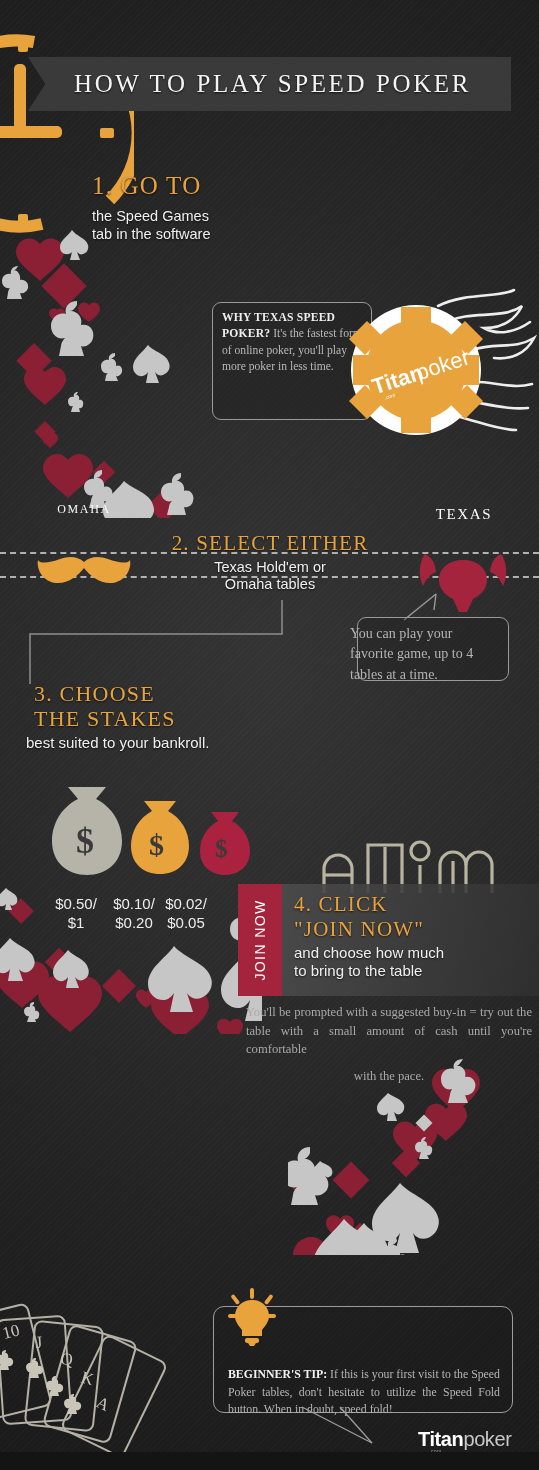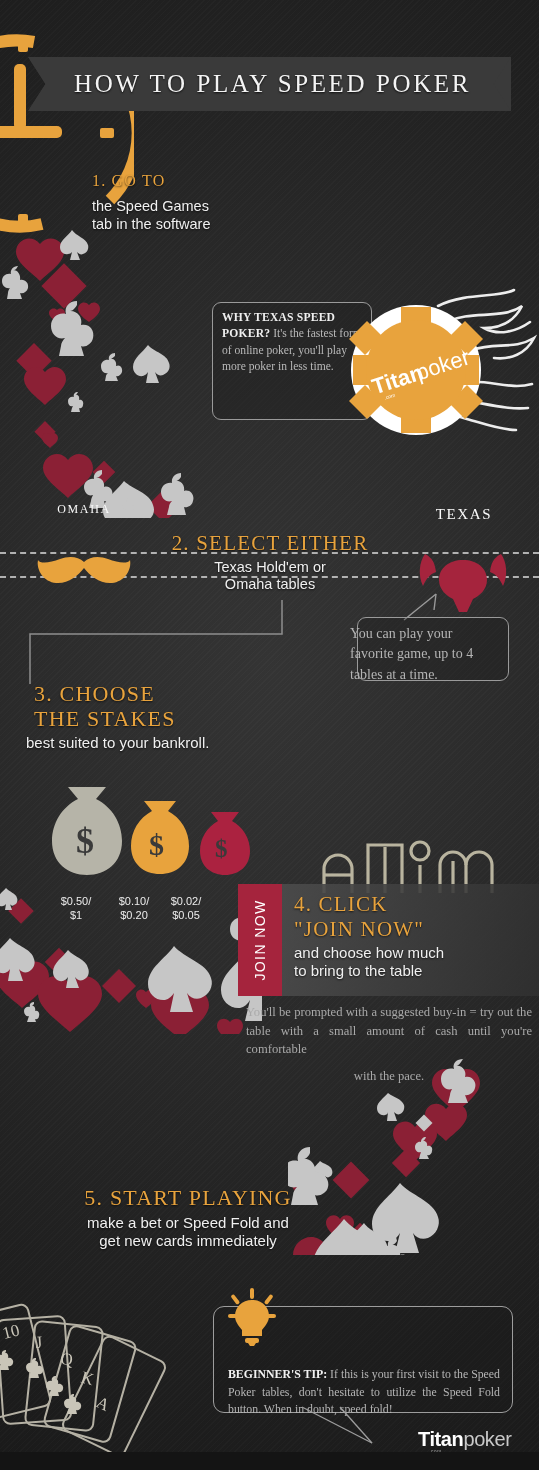--- a/index.html
+++ b/index.html
@@ -54,21 +54,21 @@
     text-shadow: 0 1px 2px rgba(0,0,0,.7);
   }
   .step-sub {
     font-family: "Liberation Sans", sans-serif;
     color: #f0f0f0;
     line-height: 1.22;
     text-shadow: 0 1px 2px rgba(0,0,0,.7);
   }
 
   #s1 { left: 92px; top: 172px; width: 260px; }
-  #s1 .step-num { font-size: 16px; }
+  #s1 .step-num { font-size: 25px; }
   #s1 .step-sub { font-size: 14.5px; margin-top: 8px; }
 
   
   #why-box {
     left: 212px; top: 302px; width: 160px; height: 118px;
     border: 1.4px solid #9a9a9a; border-radius: 9px;
     background: rgba(28,28,28,.35);
   }
   #why-text {
     left: 222px; top: 310px; width: 145px;
@@ -123,21 +123,21 @@
 
   
   #s3 { left: 26px; top: 682px; width: 300px; }
   #s3 .step-num { font-size: 22px; margin-left: 8px; }
   #s3 .step-sub { font-size: 15px; margin-top: 3px; }
 
   #bags { left: 44px; top: 779px; width: 220px; height: 112px; }
   .bag-caption {
     position: absolute;
     font-family: "Liberation Sans", sans-serif;
-    font-size: 11px; color: #ececec; text-align: center;
+    font-size: 15px; color: #ececec; text-align: center;
     line-height: 1.28; width: 56px;
   }
 
   
   #join-outline { left: 316px; top: 835px; width: 210px; height: 62px; }
 
   
   #s4-panel {
     left: 238px; top: 884px; width: 301px; height: 112px;
     background: linear-gradient(100deg, rgba(80,80,80,.92) 0%, rgba(62,62,62,.9) 55%, rgba(48,48,48,.86) 100%);
@@ -423,24 +423,20 @@
   <div id="s4" class="lyr">
     <div class="step-num">4. CLICK<br>"JOIN NOW"</div>
     <div class="step-sub">and choose how much<br>to bring to the table</div>
   </div>
 
   <div id="buyin-text" class="lyr">
     <span>You'll be prompted with a suggested buy-in = try out the table with a small amount of cash until you're comfortable</span>
     <span class="last">with the pace.</span>
   </div>
 
-  <div id="s5" class="lyr">
-    <div class="step-num">5. START PLAYING</div>
-    <div class="step-sub">make a bet or Speed Fold and<br>get new cards immediately</div>
-  </div>
 
   <svg id="hand" class="lyr" viewBox="0 0 210 188">
     <g fill="none" stroke="#b5b1a4" stroke-width="2" stroke-linejoin="round">
       <rect x="-22" y="28" width="68" height="104" rx="7" transform="rotate(-14 12 80)"></rect>
       <rect x="6" y="36" width="68" height="104" rx="7" transform="rotate(-4 40 88)"></rect>
       <rect x="36" y="42" width="68" height="104" rx="7" transform="rotate(6 70 94)"></rect>
       <rect x="62" y="50" width="68" height="104" rx="7" transform="rotate(16 96 102)"></rect>
       <rect x="86" y="62" width="68" height="104" rx="7" transform="rotate(26 120 114)"></rect>
     </g>
     <g fill="#c9c5b8" font-family="Liberation Serif, serif" font-size="17">

